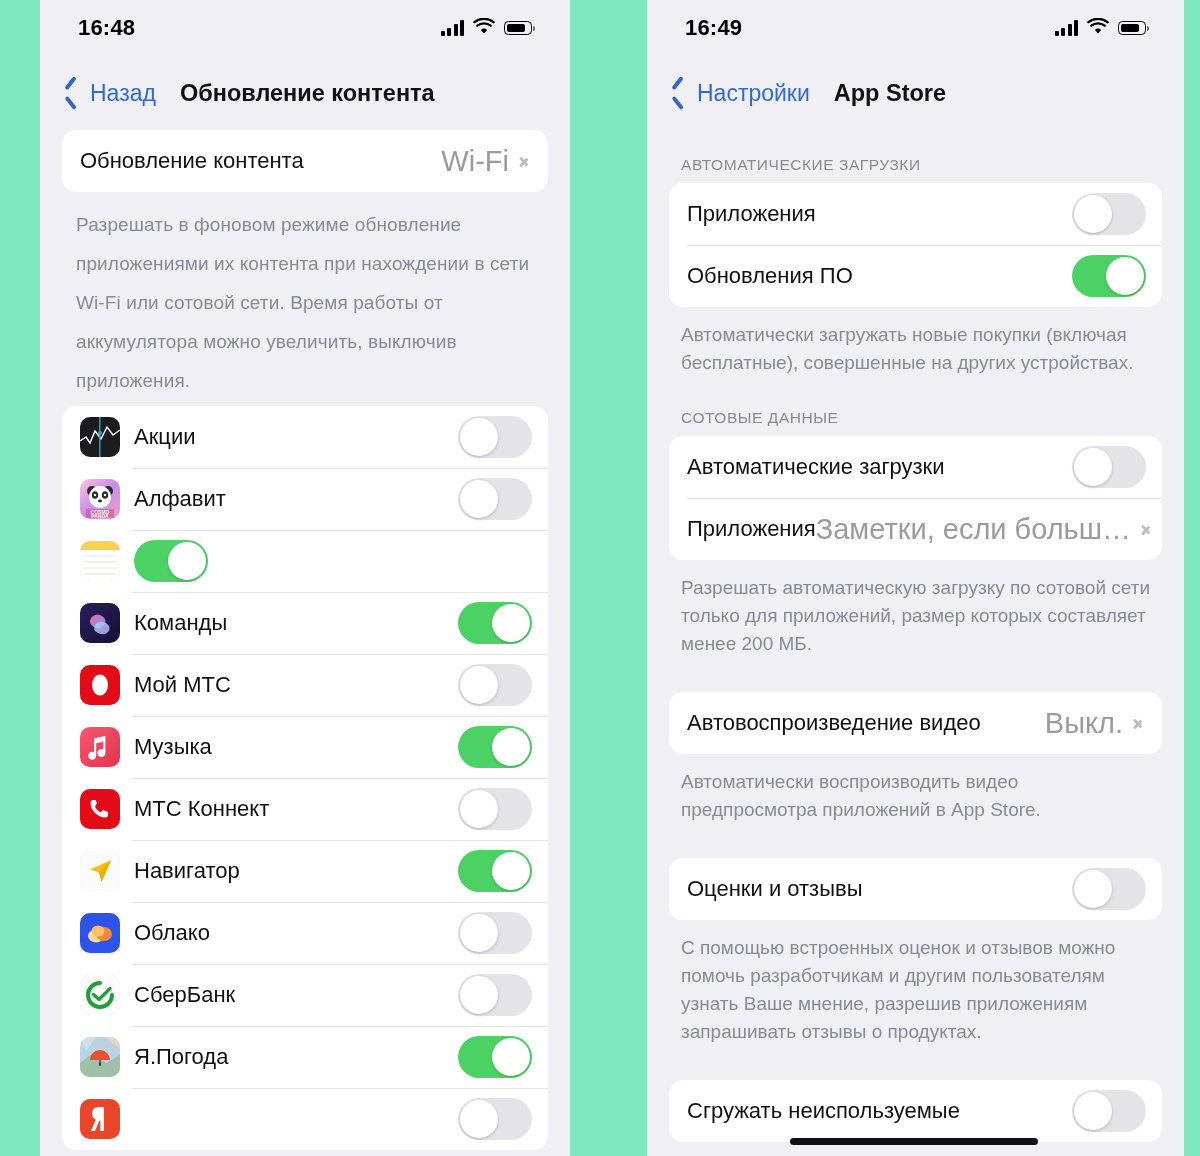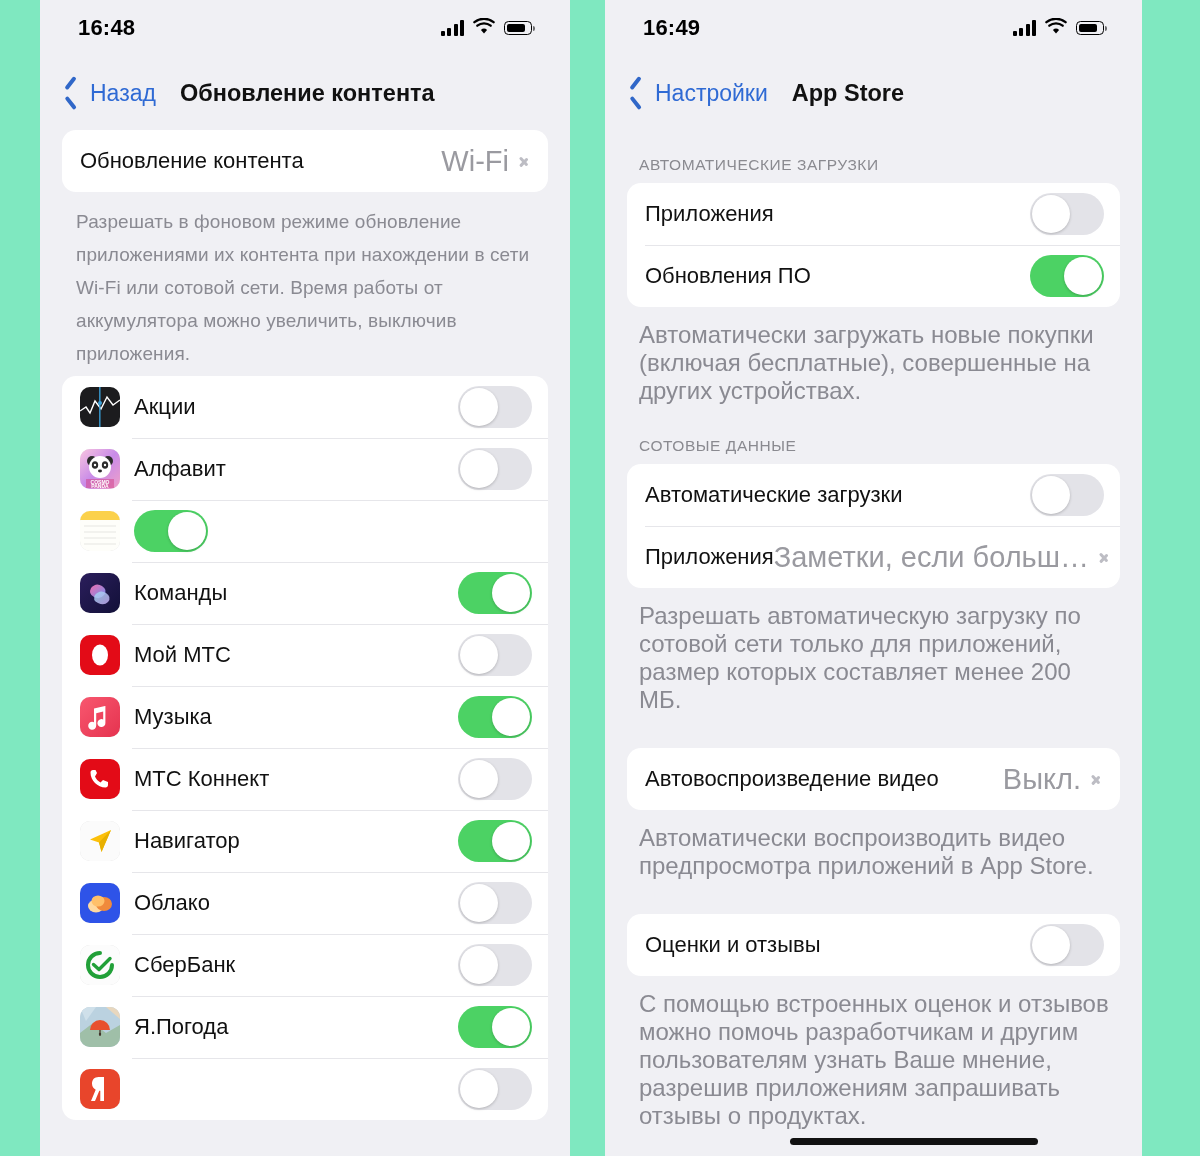--- a/index.html
+++ b/index.html
@@ -17,21 +17,21 @@
   }
 
   
   .phone {
     position: relative;
     background: #F0F0F4;
     height: 1156px;
     overflow: hidden;
   }
   .phone-left  { position:absolute; left: 40px;  top: 0; width: 530px; }
-  .phone-right { position:absolute; left: 605px; top: 0; width: 537px; }
+  .phone-right { position:absolute; left: 647px; top: 0; width: 537px; }
 
   
   .statusbar {
     height: 56px;
     display: flex; align-items: center;
     justify-content: space-between;
     padding: 0 38px 0 38px;
   }
   .status-time {
     font-size: 22px; font-weight: bold; color: #000;
@@ -123,24 +123,24 @@
   .toggle.on { background: #4CD264; }
   .toggle .knob {
     position: absolute; top: 2px; left: 2px;
     width: 38px; height: 38px; border-radius: 50%;
     background:#fff; box-shadow: 0 1px 3px rgba(0,0,0,.22);
   }
   .toggle.on .knob { left: 34px; }
 
   
   .note {
-    font-size: 19px; line-height: 33px; color: #8A8A92;
+    font-size: 19px; line-height: 39px; color: #8A8A92;
     padding: 13px 14px 6px 14px; letter-spacing: .1px;
   }
-  .note-r { font-size: 24px; line-height: 28px; color: #8A8A92; padding: 14px 10px 6px 12px; }
+  .note-r { font-size: 19px; line-height: 28px; color: #8A8A92; padding: 14px 10px 6px 12px; }
 
   
   .app-icon {
     width: 40px; height: 40px; border-radius: 10px; flex: 0 0 auto;
     margin-right: 14px; overflow: hidden; position: relative;
     background:#ddd;
   }
   .app-icon svg { display:block; width: 100%; height: 100%; }
 
   .underline-mark {

